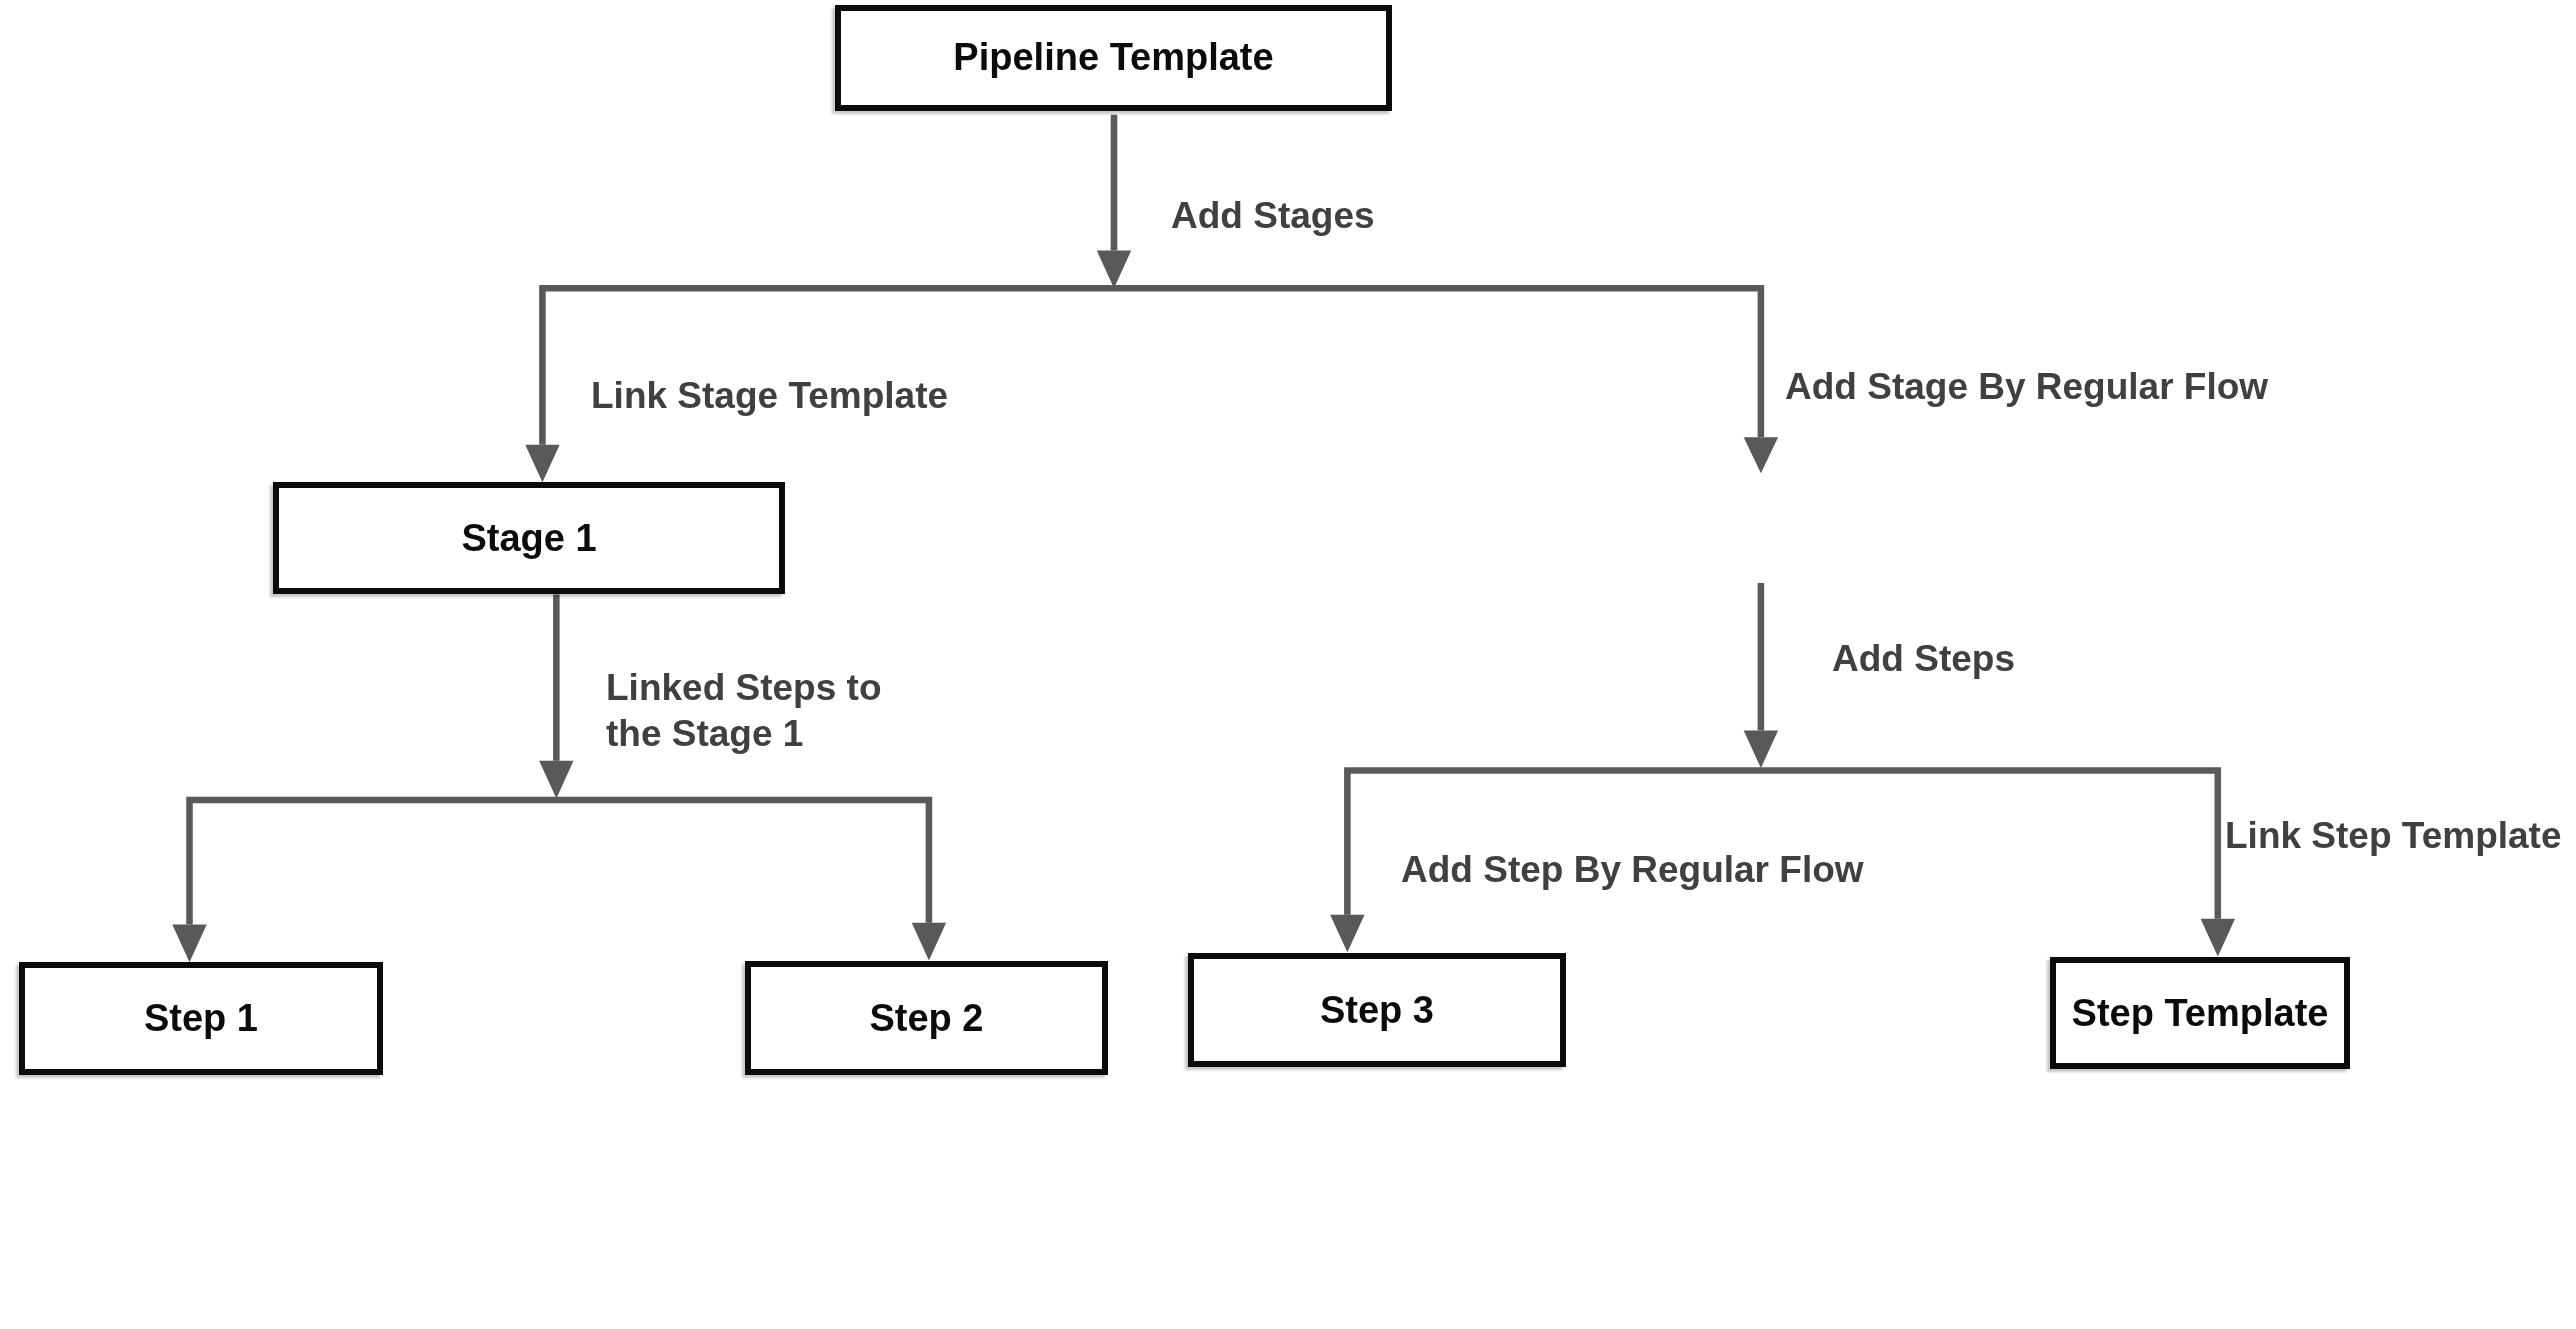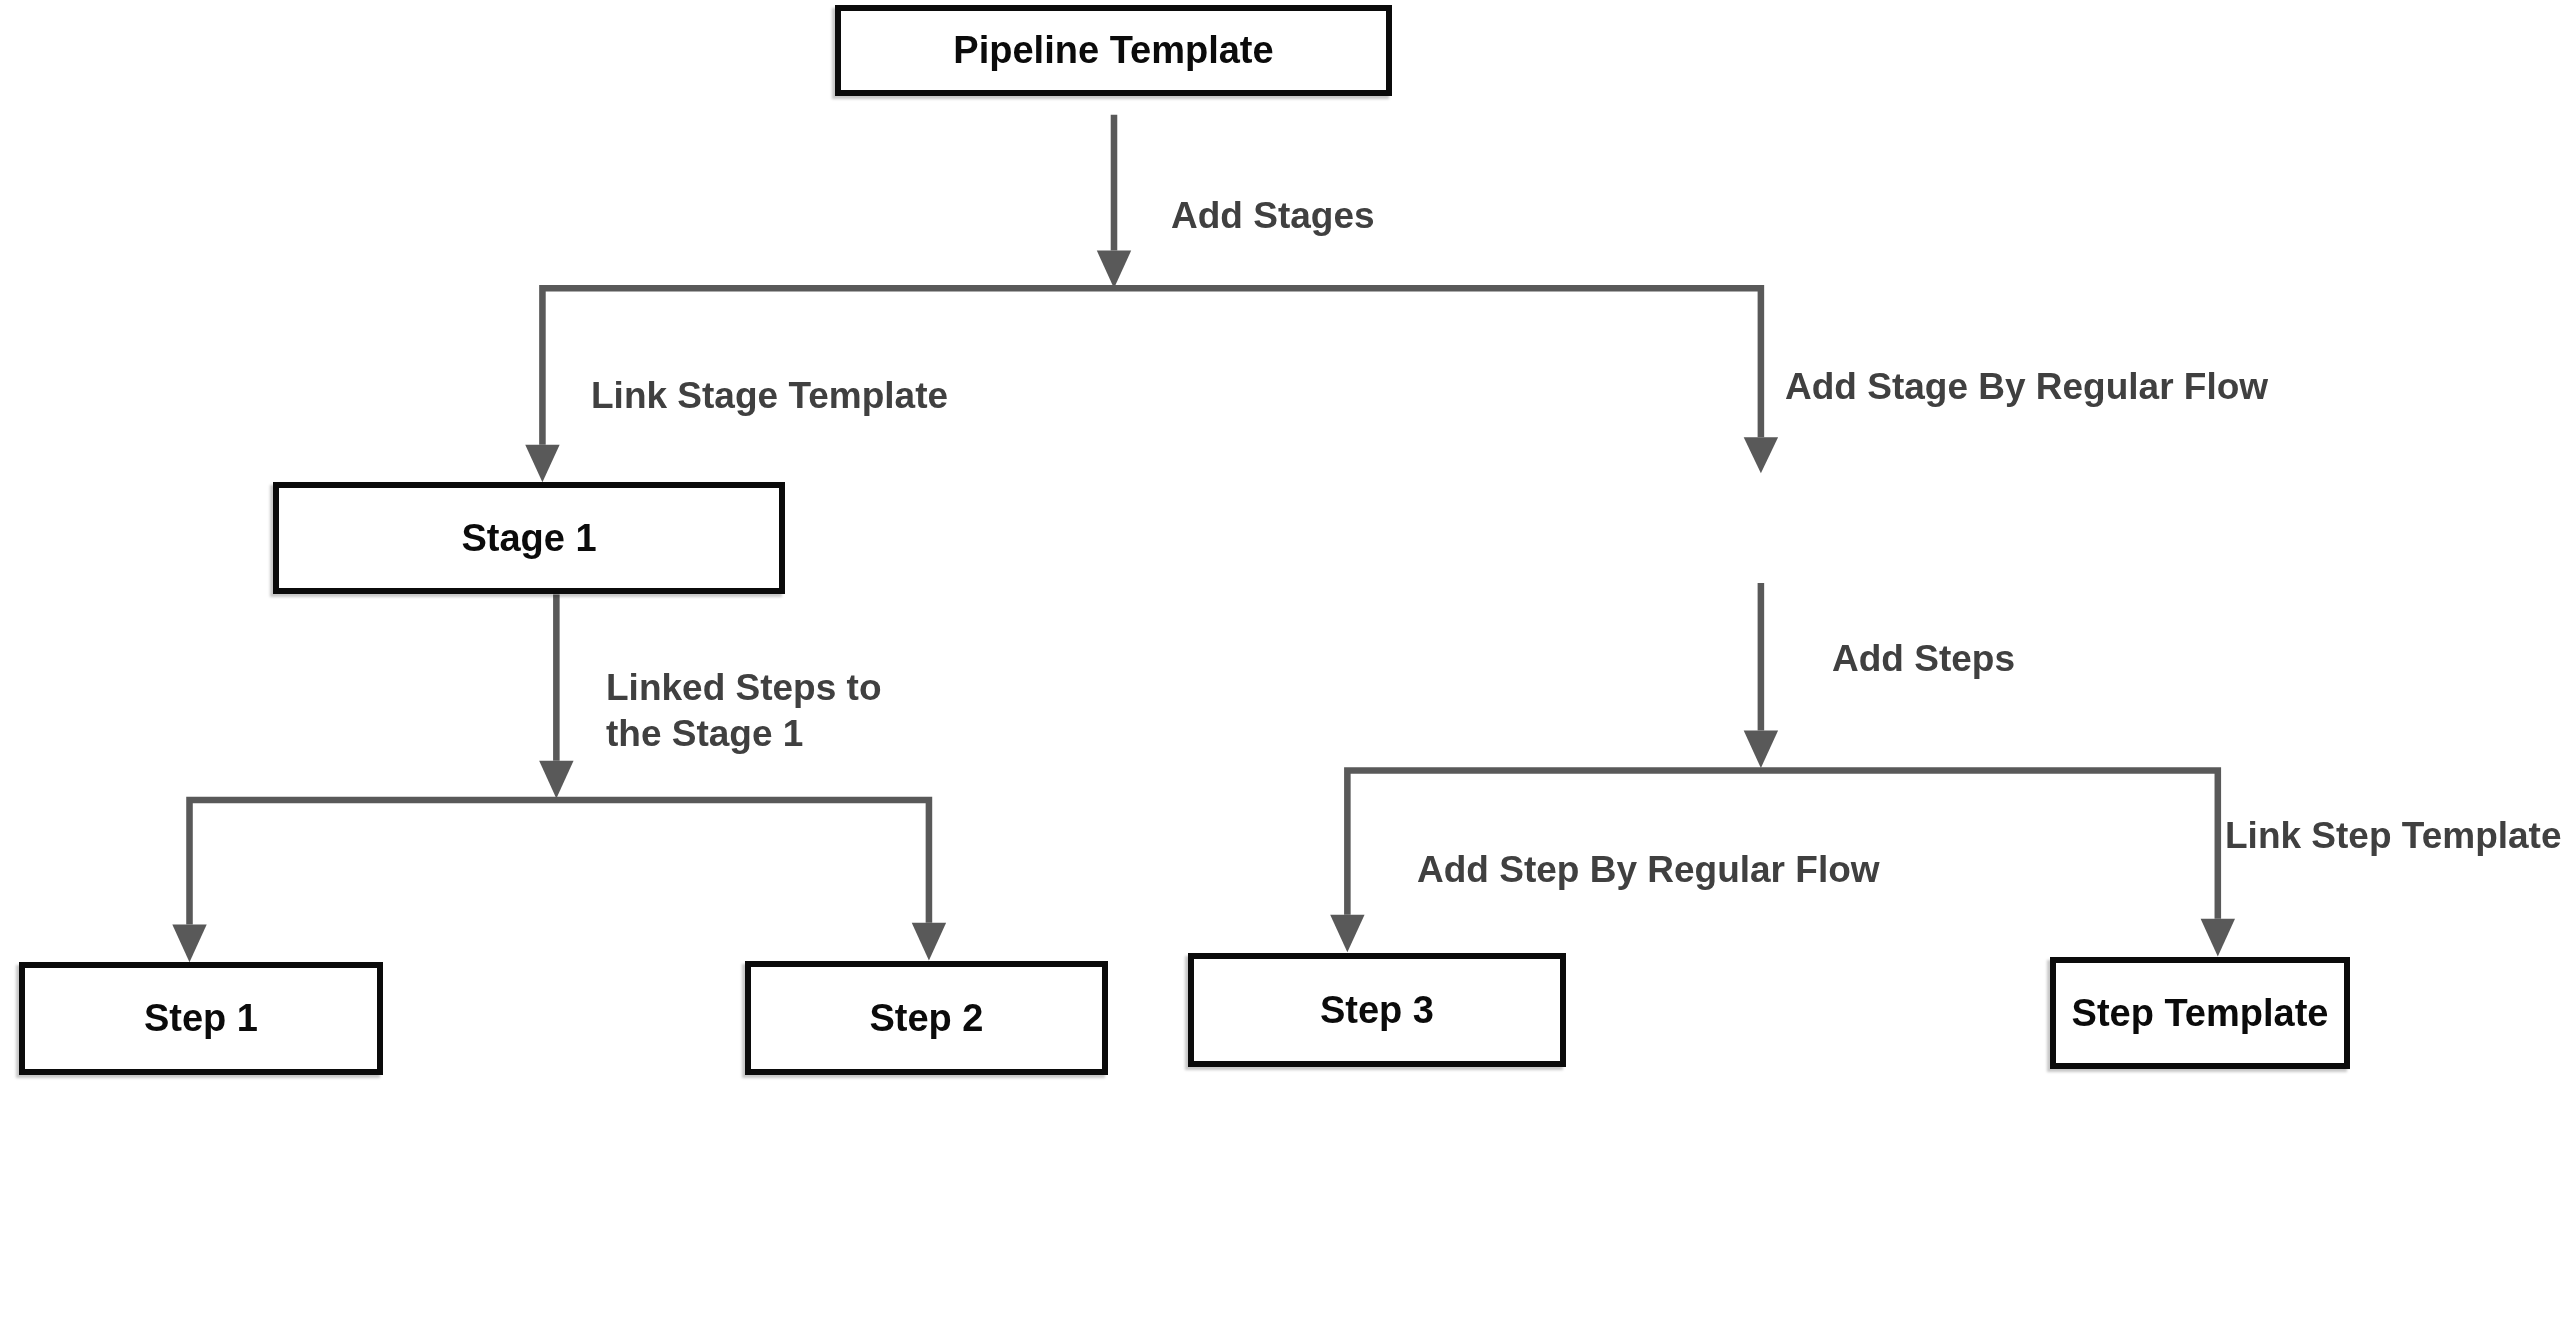--- a/index.html
+++ b/index.html
@@ -76,21 +76,21 @@
     <polygon class="arrowhead" points="210,1129 252,1129 231,1175"></polygon>
     <polygon class="arrowhead" points="1113,1127 1155,1127 1134,1173"></polygon>
 
     <line class="edge" x1="2150" y1="712" x2="2150" y2="892"></line>
     <polygon class="arrowhead" points="2129,892 2171,892 2150,938"></polygon>
     <polyline class="edge" points="1645,1117 1645,941 2708,941 2708,1122"></polyline>
     <polygon class="arrowhead" points="1624,1117 1666,1117 1645,1163"></polygon>
     <polygon class="arrowhead" points="2687,1122 2729,1122 2708,1168"></polygon>
   </svg>
 
-  <div class="node" style="left:835px; top:4.9px; width:557px; height:91px;">Pipeline Template</div>
+  <div class="node" style="left:835px; top:4.9px; width:557px; height:106px;">Pipeline Template</div>
 
   <div class="node" style="left:273px; top:482px; width:512px; height:112px;">Stage 1</div>
 
 
   <div class="node" style="left:19px; top:962px; width:364px; height:113px;">Step 1</div>
 
   <div class="node" style="left:745px; top:961px; width:363px; height:114px;">Step 2</div>
 
   <div class="node" style="left:1188px; top:953px; width:378px; height:114px;">Step 3</div>
 
@@ -100,18 +100,18 @@
 
   <div class="edge-label" style="left:591px; top:373px;">Link Stage Template</div>
 
   <div class="edge-label" style="left:1785px; top:364px;">Add Stage By Regular Flow</div>
 
   <div class="edge-label" style="left:606px; top:665px;">Linked Steps to
 the Stage 1</div>
 
   <div class="edge-label" style="left:1832px; top:636px;">Add Steps</div>
 
-  <div class="edge-label" style="left:1401px; top:847px;margin-left:16px;">Add Step By Regular Flow</div>
+  <div class="edge-label" style="left:1401px; top:847px;">Add Step By Regular Flow</div>
 
   <div class="edge-label" style="left:2225px; top:813px;">Link Step Template</div>
 
 </div>
 
 
 </body></html>

